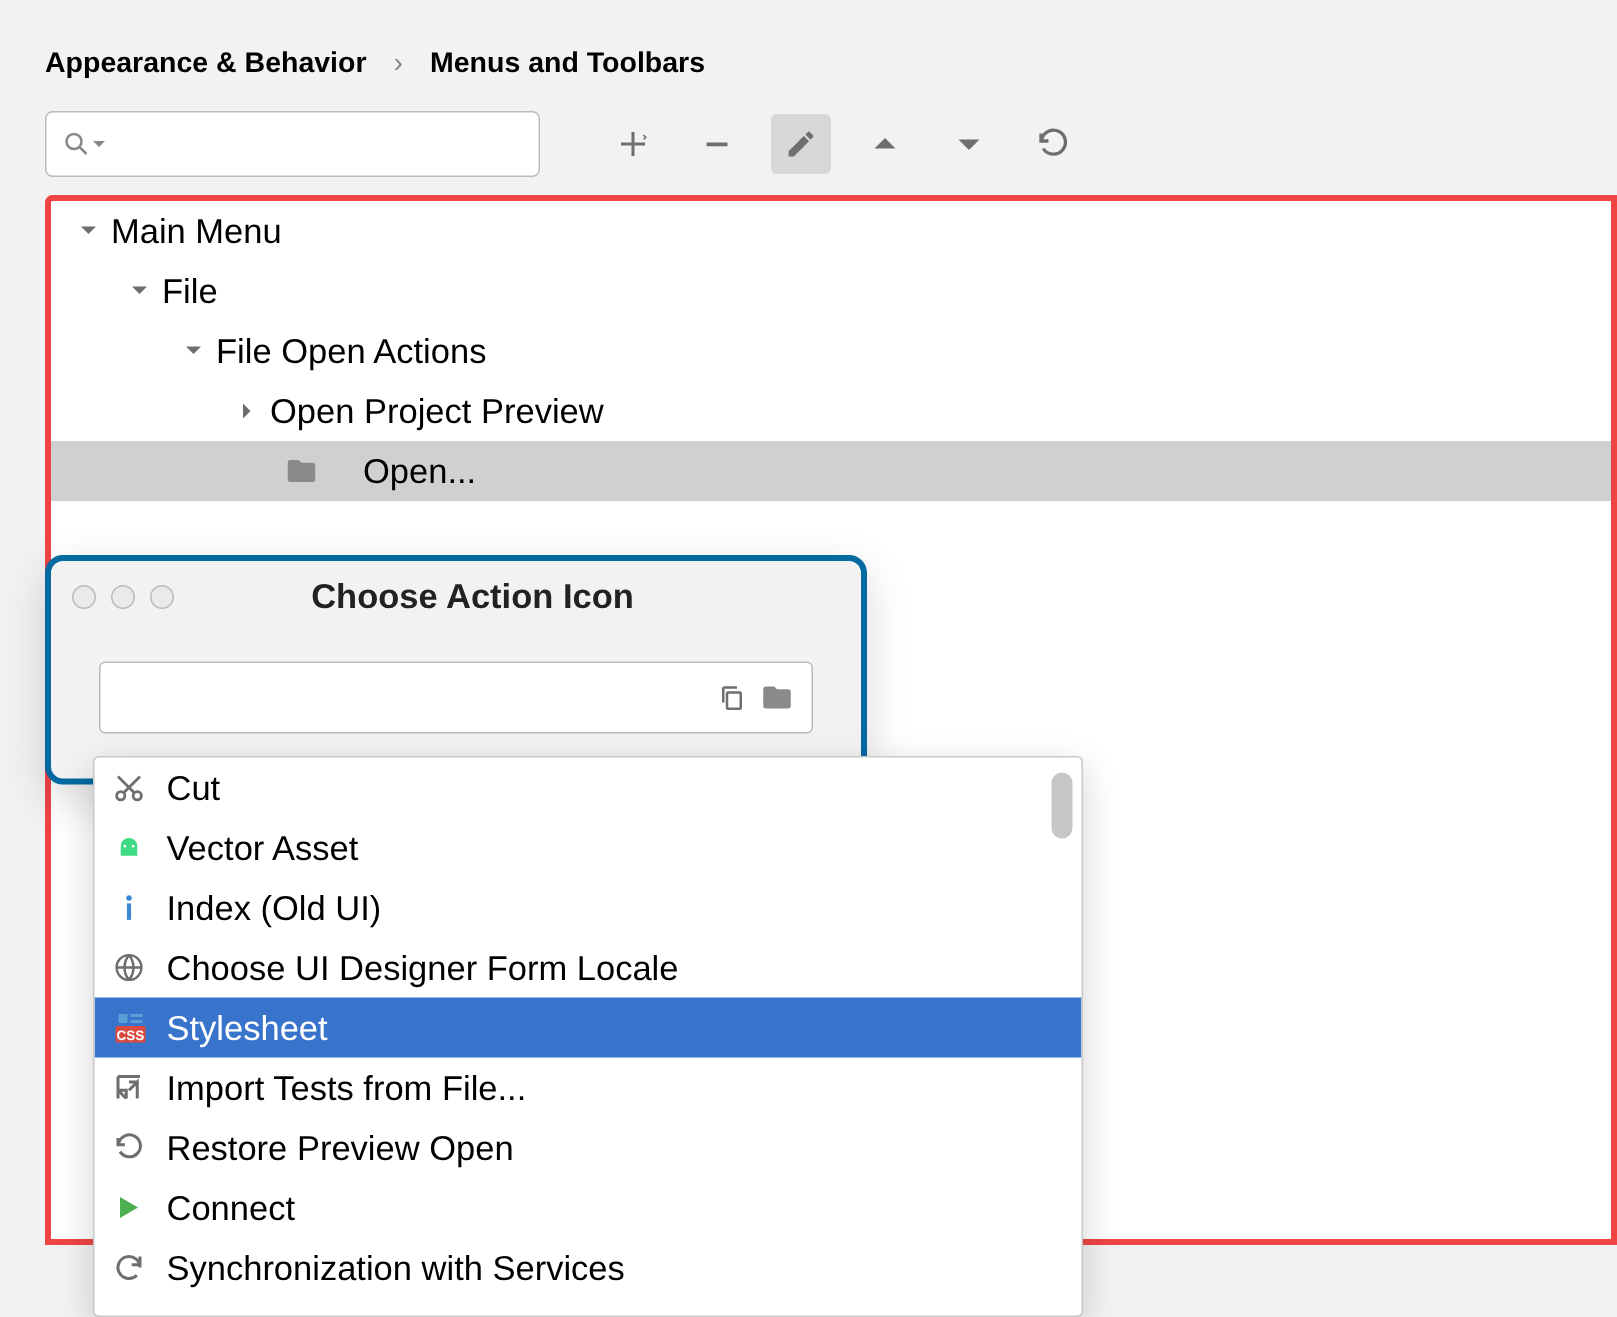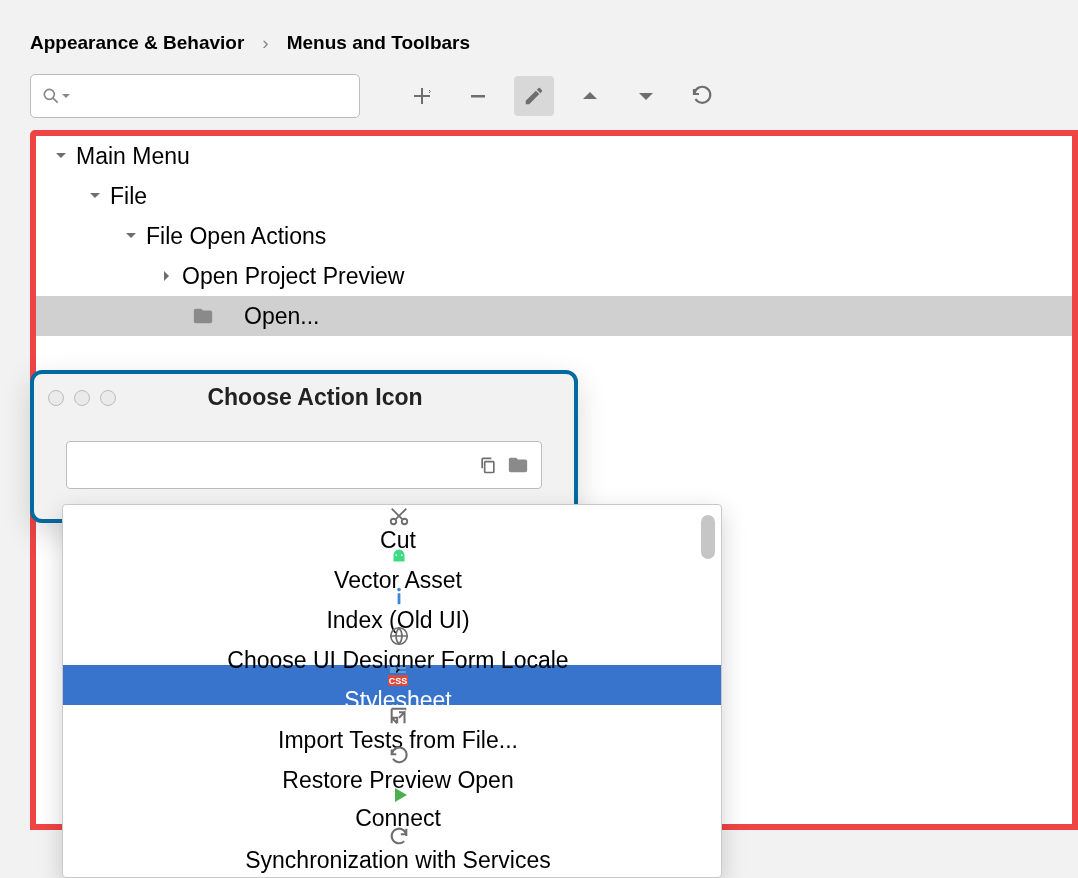--- a/index.html
+++ b/index.html
@@ -57,21 +57,21 @@
     cursor: pointer;
     color: #6e6e6e;
   }
   .tool-btn.active {
     background: #d8d8d8;
   }
   .tool-gap { width: 10px; }
   .tree-panel {
     margin: 0 0 0 30px;
     background: #fff;
-    border: 6px solid #ef4444;
+    border: 4px solid #ef4444;
     border-top-left-radius: 5px;
     height: 700px;
     position: relative;
   }
   .tree-row {
     display: flex;
     align-items: center;
     height: 40px;
     font-size: 23px;
     padding-left: 14px;
@@ -175,31 +175,30 @@
     height: 100%;
     overflow-y: auto;
   }
   .dd-row {
     display: flex;
     align-items: center;
     height: 40px;
     font-size: 23px;
     padding-left: 12px;
     cursor: pointer;
-    flex-direction: column;
   }
   .dd-row.selected {
     background: #3974cc;
     color: #fff;
   }
   .dd-icon {
     width: 30px;
     display: flex;
     align-items: center;
-    justify-content: flex-end;
+    justify-content: flex-start;
     margin-right: 6px;
   }
   .dd-scroll {
     position:absolute;
     top:10px; right:6px;
     width:14px; height:44px;
     background:#c6c6c6;
     border-radius:7px;
   }
 </style>

